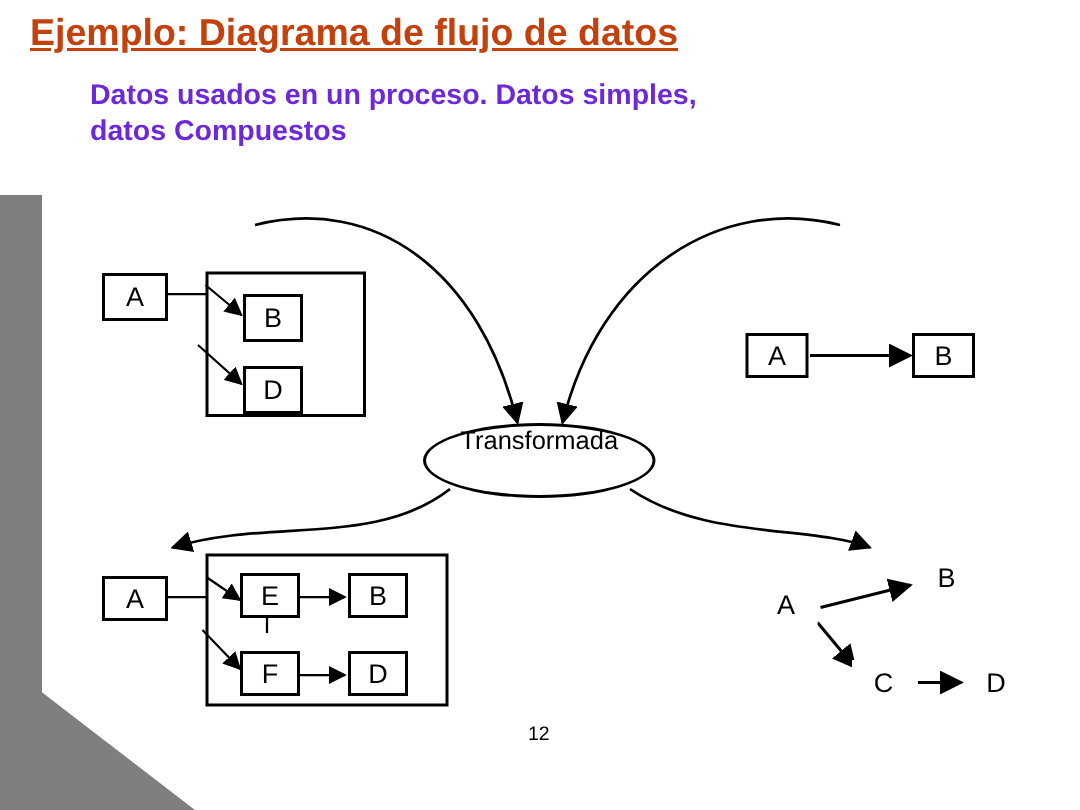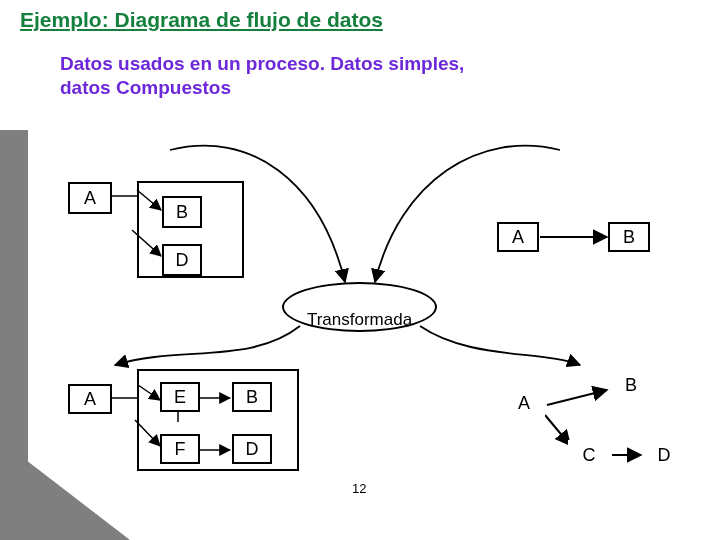--- a/index.html
+++ b/index.html
@@ -9,23 +9,23 @@
     height: 540px;
     background: #fff;
     font-family: Arial, Helvetica, sans-serif;
     position: relative;
     overflow: hidden;
   }
   .title {
     position: absolute;
     left: 20px;
     top: 8px;
-    font-size: 21px;
+    font-size: 25px;
     font-weight: bold;
-    color: #15803d;
+    color: #c2410c;
     text-decoration: underline;
   }
   .subtitle {
     position: absolute;
     left: 60px;
     top: 52px;
     font-size: 19px;
     font-weight: bold;
     color: #6d28d9;
     line-height: 1.25;
@@ -65,21 +65,21 @@
     justify-content: center;
     font-size: 18px;
     box-sizing: border-box;
   }
   .noborder { border: none; }
   .ellipse {
     position: absolute;
     border: 2px solid #000;
     border-radius: 50%;
     display: flex;
-    align-items: flex-end;
+    align-items: flex-start;
     justify-content: center;
     font-size: 17px;
     background: #fff;
     box-sizing: border-box;
   }
   .pagenum {
     position: absolute;
     font-size: 13px;
   }
 </style>

